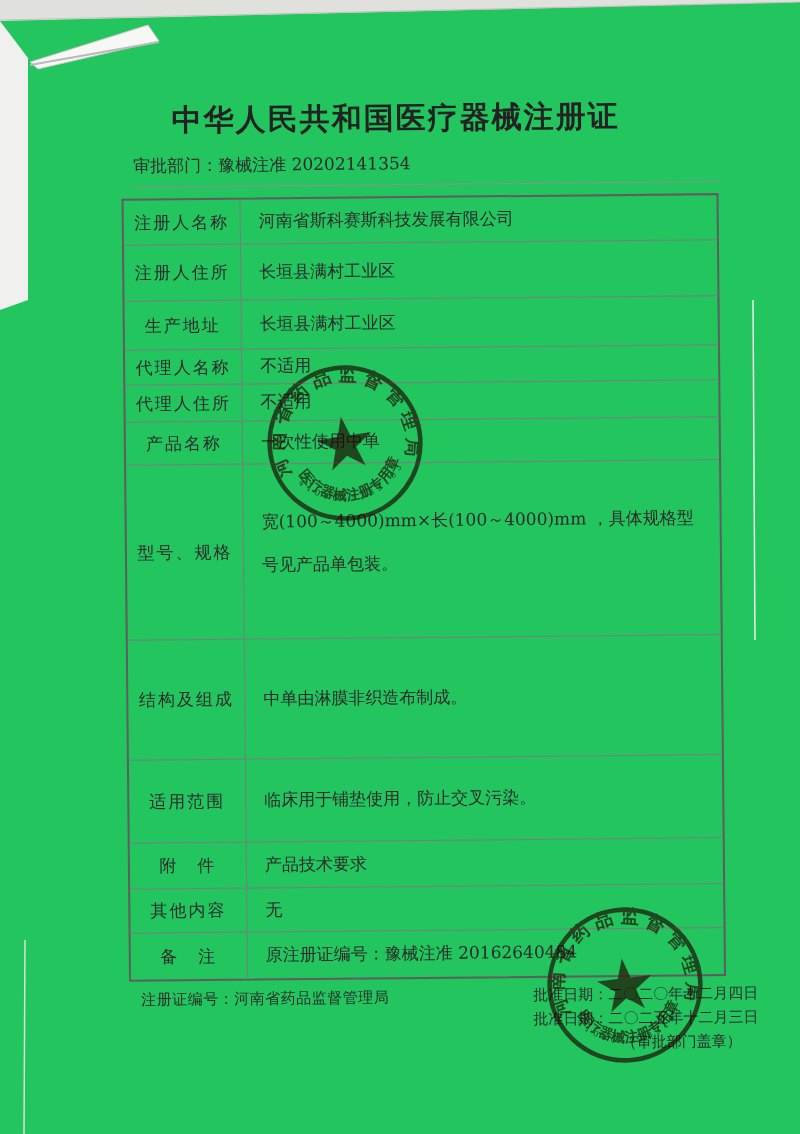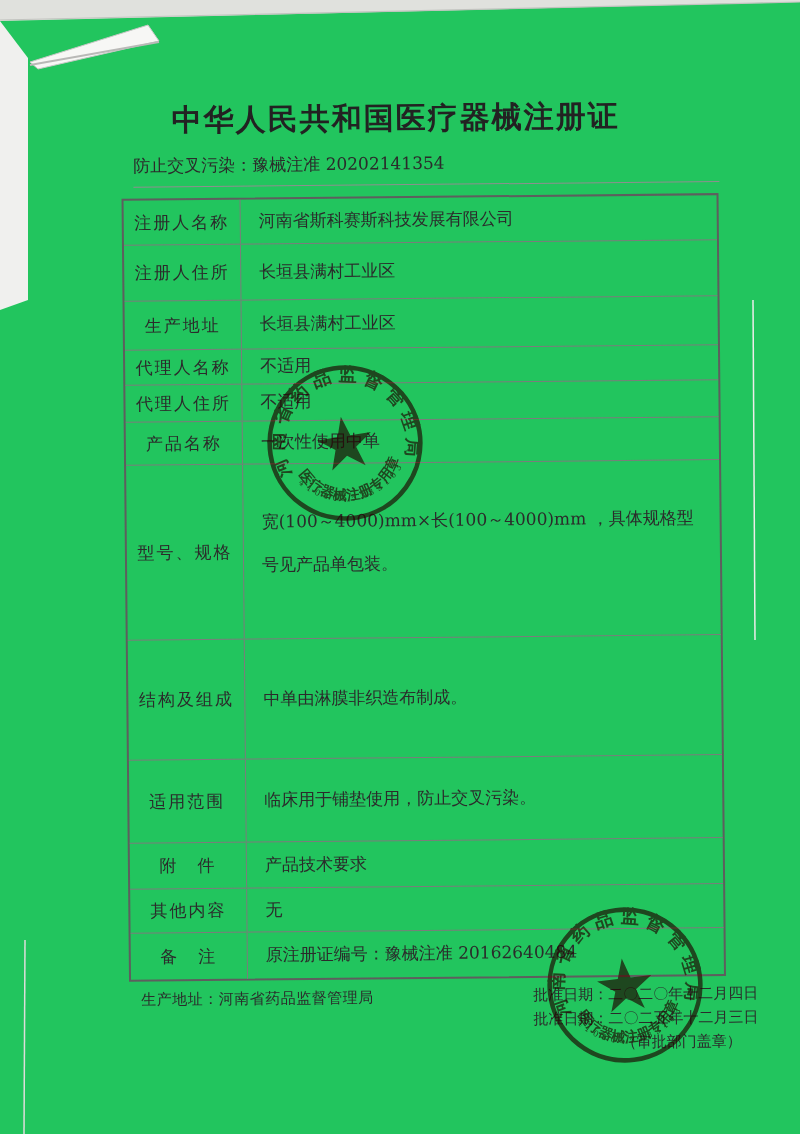--- a/index.html
+++ b/index.html
@@ -75,21 +75,21 @@
     <line x1="30" y1="65" x2="159" y2="42" stroke="#b9b9b7" stroke-width="2"></line>
     <polygon points="0,21 28,58 28,300 0,310" fill="#f0f0ee"></polygon>
     <line x1="25" y1="940" x2="24" y2="1134" stroke="#dddddb" stroke-width="1.5"></line>
     <line x1="753" y1="300" x2="755" y2="640" stroke="#ececea" stroke-width="1.5"></line>
   </svg>
 
   <div class="content">
 
     <div class="title">中华人民共和国医疗器械注册证</div>
 
-    <div class="regline"><span>防止交叉污染：</span><span>豫械注准 20202141354</span></div>
+    <div class="regline"><span>审批部门：</span><span>豫械注准 20202141354</span></div>
 
     <div class="cert-table">
       <div class="row" style="height:44px">
         <div class="cell-label">注册人名称</div>
         <div class="cell-value">河南省斯科赛斯科技发展有限公司</div>
       </div>
       <div class="row" style="height:56px">
         <div class="cell-label">注册人住所</div>
         <div class="cell-value">长垣县满村工业区</div>
       </div>
@@ -129,21 +129,21 @@
         <div class="cell-label">其他内容</div>
         <div class="cell-value">无</div>
       </div>
       <div class="row" style="height:47px">
         <div class="cell-label">备　注</div>
         <div class="cell-value">原注册证编号：豫械注准 20162640484</div>
       </div>
     </div>
 
     <div class="footer">
-      <div class="dept"><span>生产地址：</span><span>河南省药品监督管理局</span></div>
+      <div class="dept"><span>注册证编号：</span><span>河南省药品监督管理局</span></div>
       <div class="dates">
         <div><span>批准日期：</span><span>二〇二〇年十二月四日</span></div>
         <div><span>批准日期：</span><span>二〇二五年十二月三日</span></div>
         <div class="seal-note">（审批部门盖章）</div>
       </div>
     </div>
 
   </div>
 
   <svg class="stamp stamp1" width="164" height="164" viewBox="0 0 160 160">

